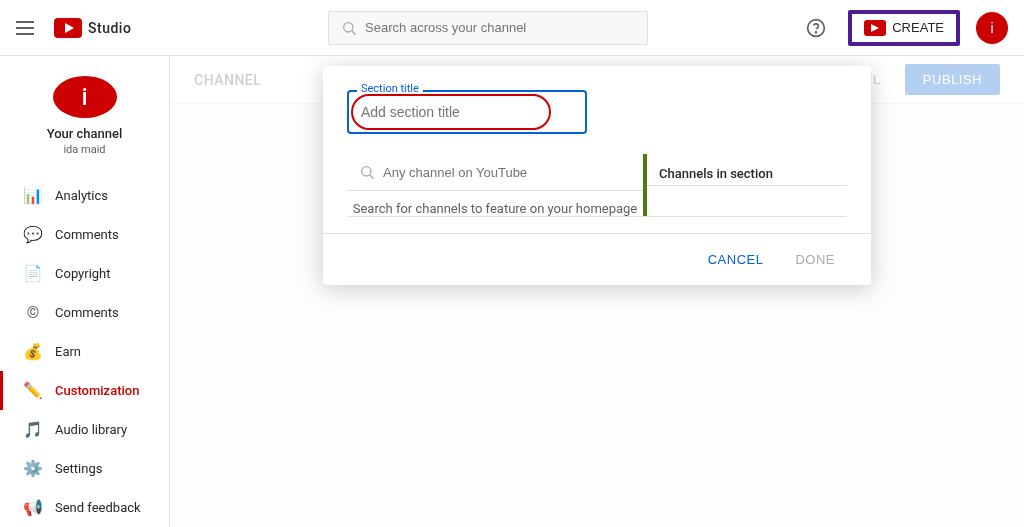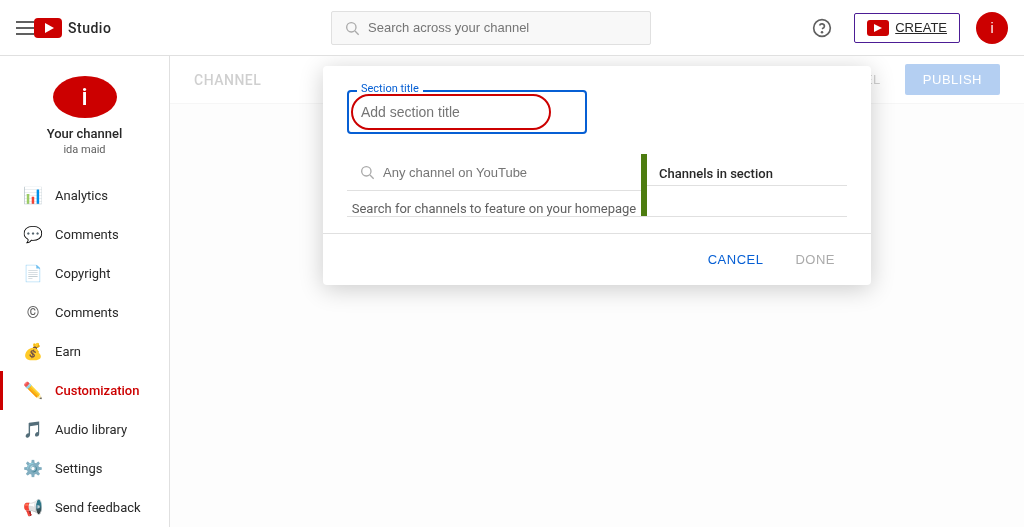--- a/index.html
+++ b/index.html
@@ -19,21 +19,21 @@
       height: 56px;
       background: #fff;
       padding: 0 16px;
       border-bottom: 1px solid #e0e0e0;
       position: relative;
       z-index: 1;
     }
     .header-left {
       display: flex;
       align-items: center;
-      gap: 0;
+      gap: 20px;
       min-width: 160px;
     }
     .hamburger-icon {
       display: flex;
       flex-direction: column;
       gap: 4px;
       cursor: pointer;
     }
     .hamburger-icon span {
       display: block;
@@ -98,28 +98,27 @@
       align-items: center;
       justify-content: center;
       color: #606060;
       font-size: 16px;
     }
     .create-btn {
       display: flex;
       align-items: center;
       gap: 6px;
       background: #fff;
-      border: 1px solid #4c1d95;
+      border: 4px solid #4c1d95;
       border-radius: 2px;
       padding: 6px 12px;
       cursor: pointer;
       font-size: 13px;
       font-weight: 500;
       color: #282828;
-      text-decoration: underline;
     }
     .create-icon-badge {
       width: 22px;
       height: 16px;
       background: #cc0000;
       border-radius: 3px;
       display: flex;
       align-items: center;
       justify-content: center;
     }
@@ -335,21 +334,21 @@
       pointer-events: none;
     }
     .modal-search-area {
       display: flex;
       border-bottom: 1px solid #e0e0e0;
       flex: 1;
       min-height: 0;
     }
     .channels-search-panel {
       flex: 1;
-      border-right: 6px solid #4d7c0f;
+      border-right: 4px solid #4d7c0f;
       display: flex;
       flex-direction: column;
     }
     .channel-search-bar {
       display: flex;
       align-items: center;
       gap: 8px;
       padding: 10px 12px;
       border-bottom: 1px solid #e0e0e0;
     }

